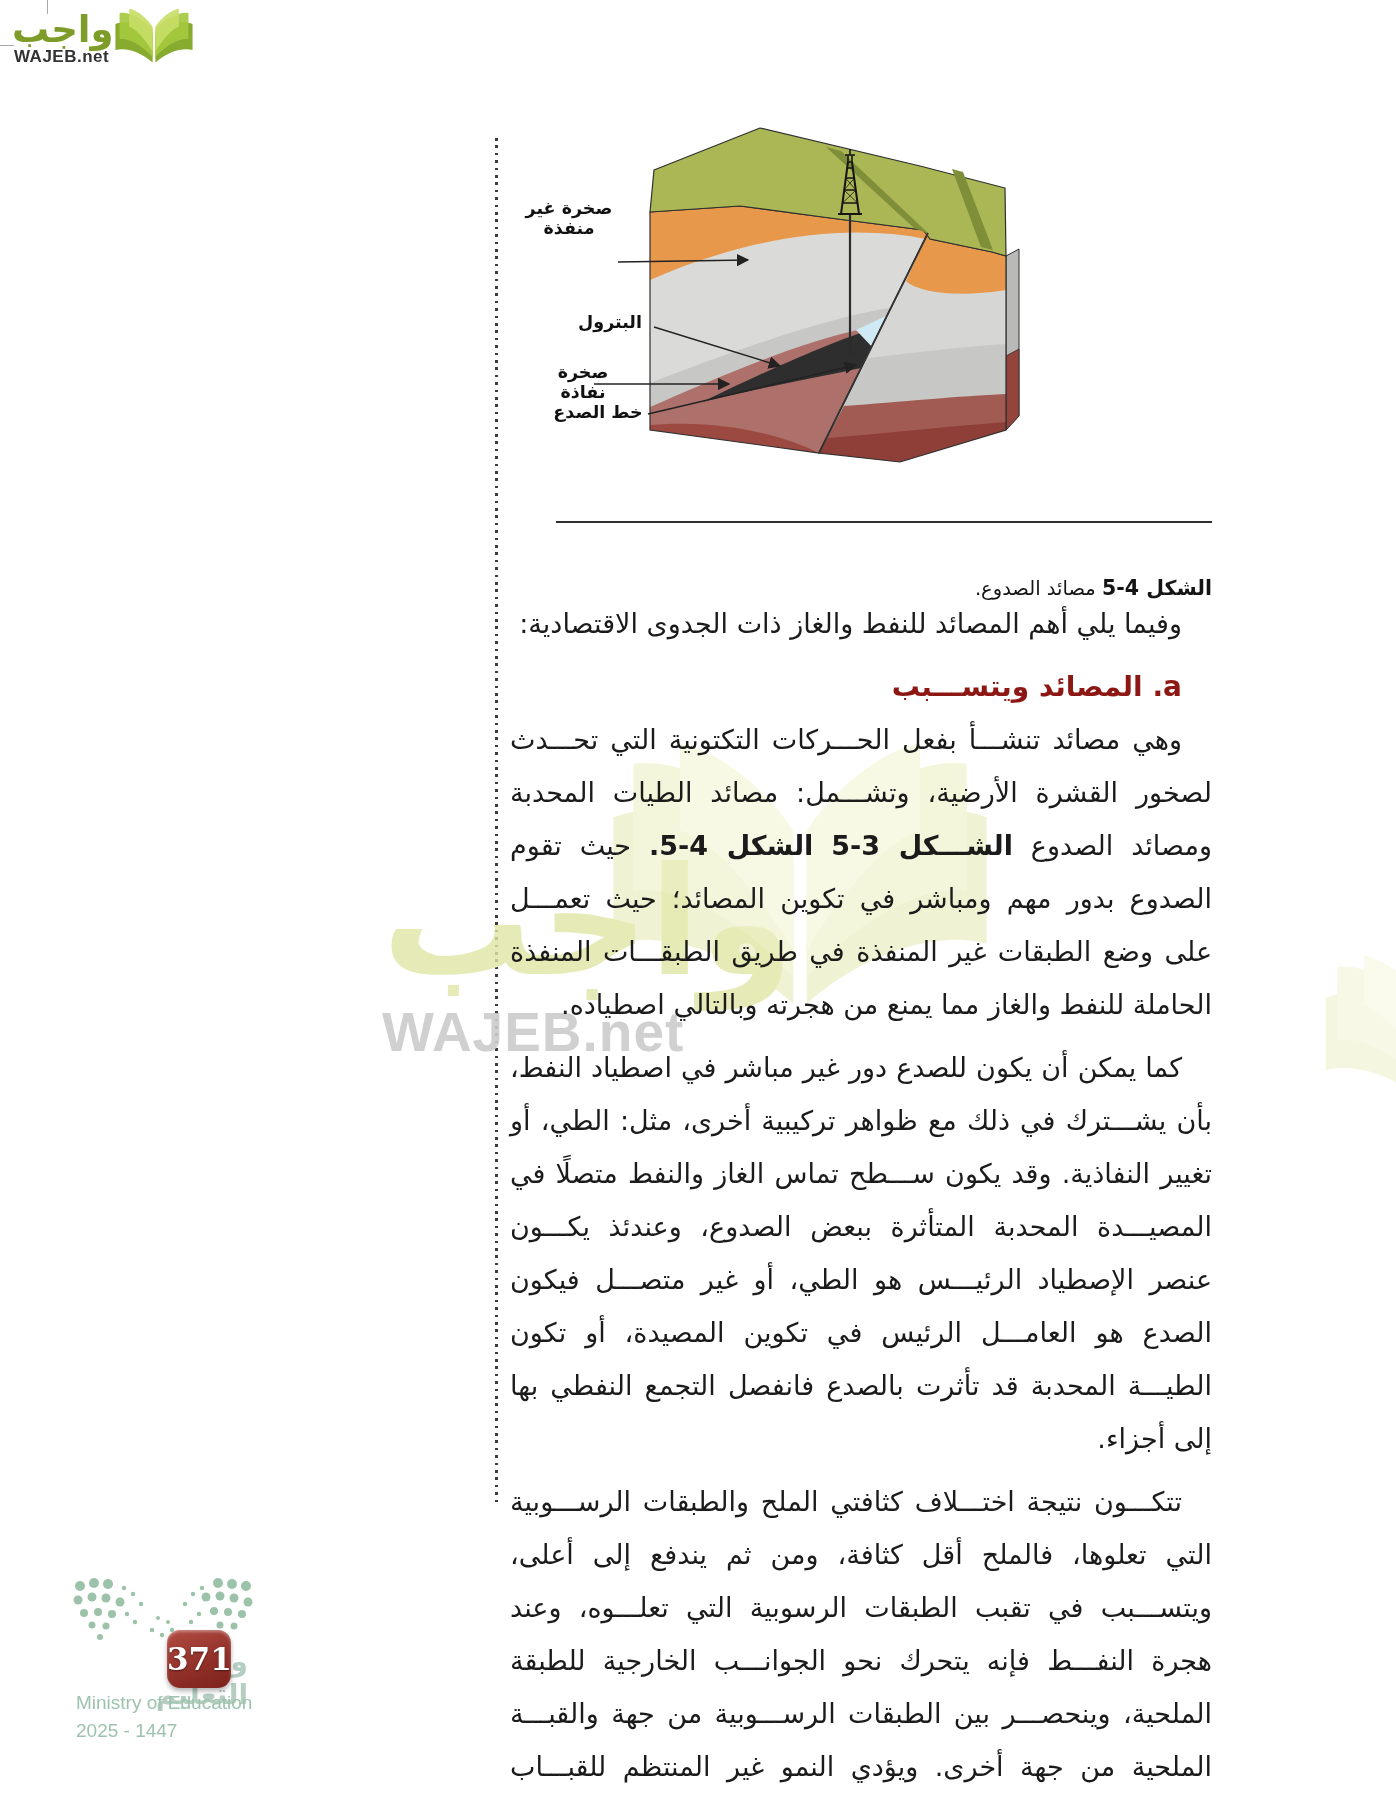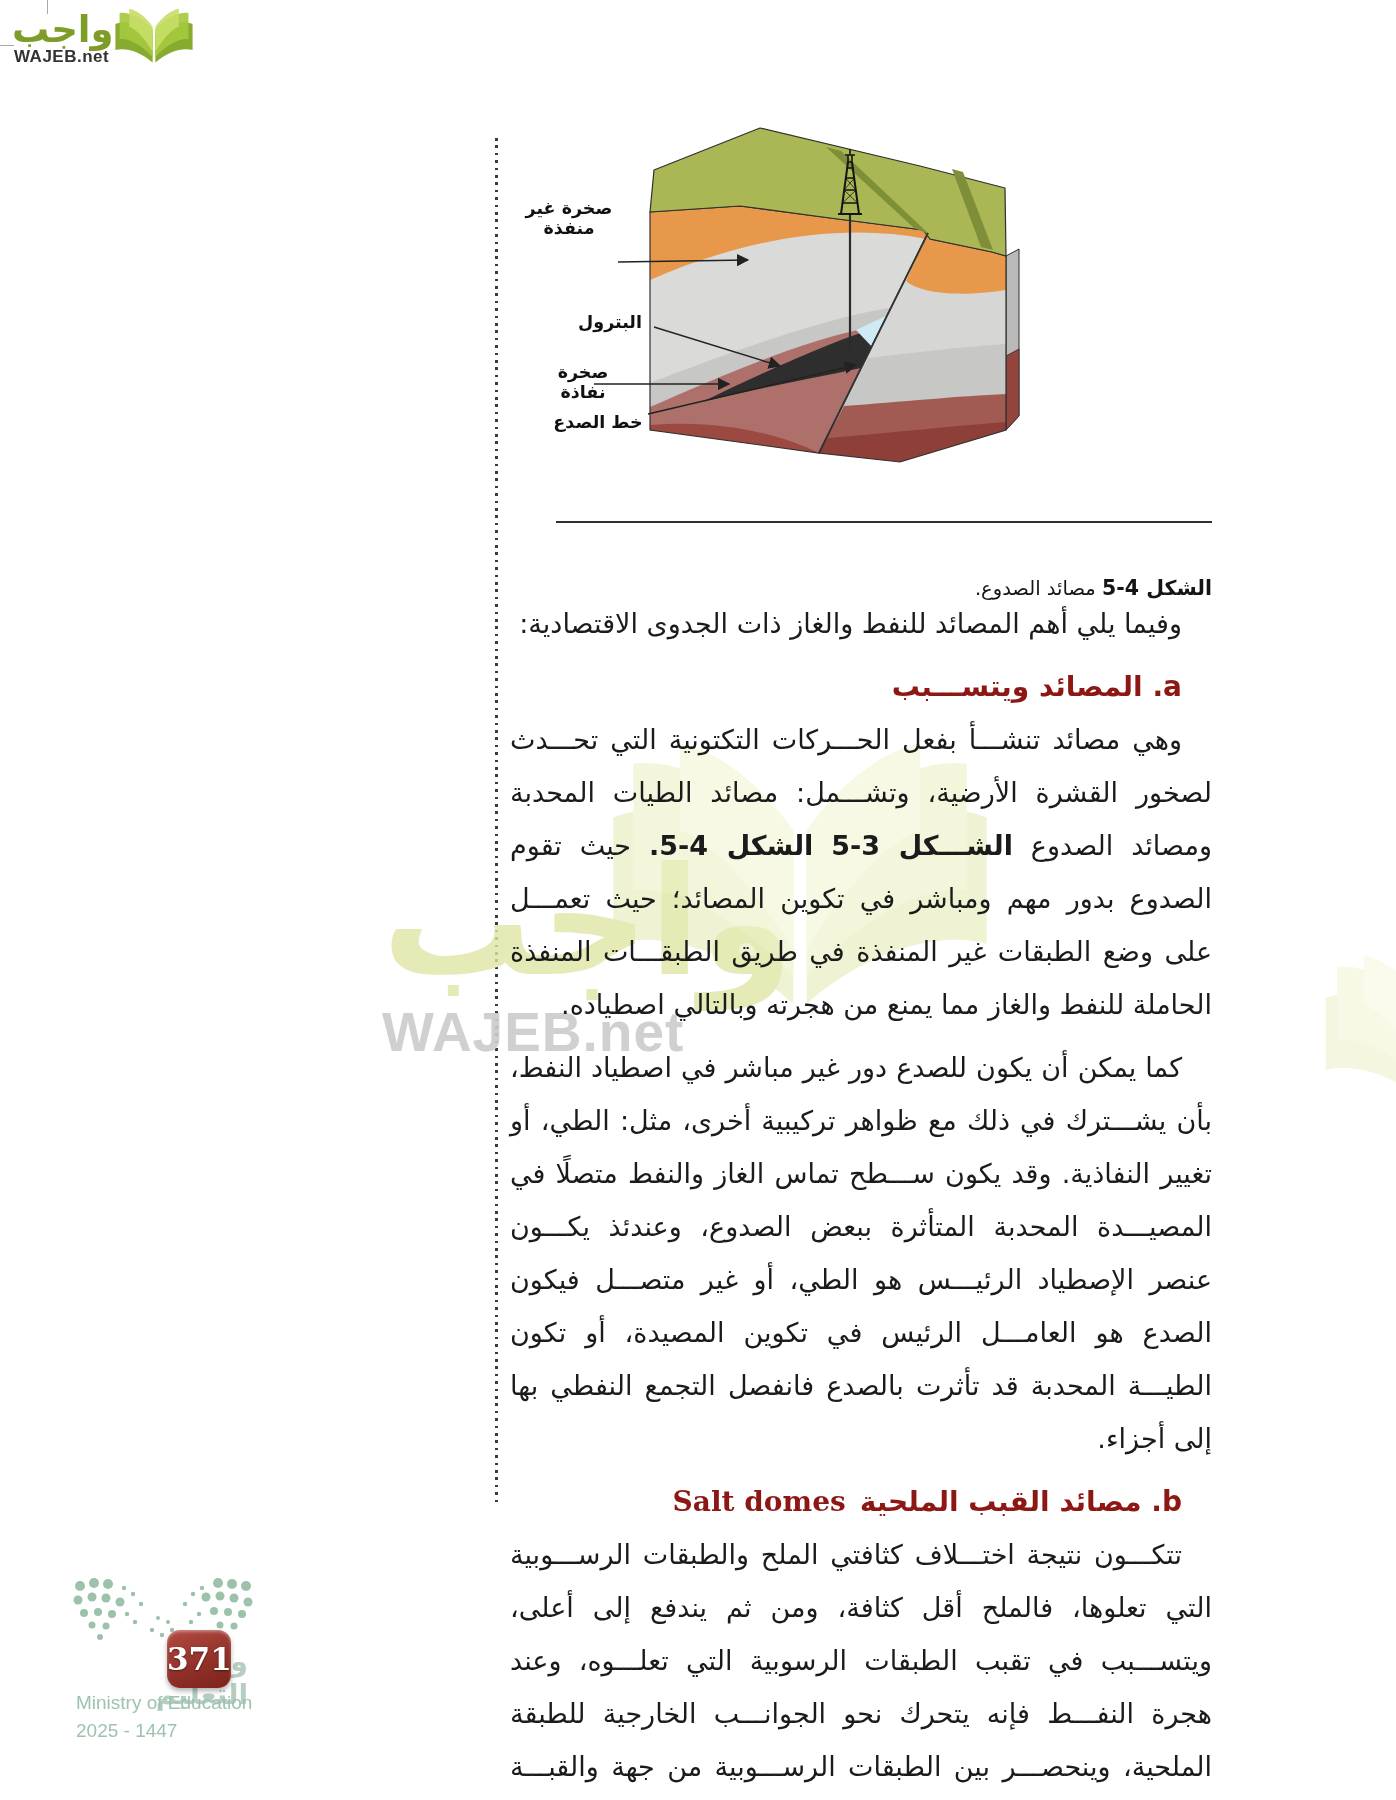--- a/index.html
+++ b/index.html
@@ -151,31 +151,30 @@
         <path d="M214,209 L340,248"></path>
         <path d="M154,266 L289,266"></path>
         <path d="M208,296 L416,247"></path>
       </g>
     </svg>
   </div>
 
   <div class="fig-label" style="left:498px;top:198px;width:142px;">صخرة غير منفذة</div>
   <div class="fig-label" style="left:560px;top:312px;width:100px;">البترول</div>
   <div class="fig-label" style="left:533px;top:362px;width:100px;">صخرة نفاذة</div>
-  <div class="fig-label" style="left:548px;top:412px;width:100px;">خط الصدع</div>
+  <div class="fig-label" style="left:548px;top:402px;width:100px;">خط الصدع</div>
 
   <div class="fig-rule"></div>
   <div class="caption"><b>الشكل 4-5</b><span> مصائد الصدوع.</span></div>
 
   <div class="bodytext">
     <p class="mb">وفيما يلي أهم المصائد للنفط والغاز ذات الجدوى الاقتصادية:</p>
     <p class="heading-red">a. المصائد ويتســـبب</p>
     <p class="mb"><span>وهي مصائد تنشـــأ بفعل الحـــركات التكتونية التي تحـــدث لصخور القشرة الأرضية، وتشـــمل: مصائد الطيات المحدبة ومصائد الصدوع </span><b>الشـــكل 3-5</b><span> </span><b>الشكل 4-5.</b><span> حيث تقوم الصدوع بدور مهم ومباشر في تكوين المصائد؛ حيث تعمـــل على وضع الطبقات غير المنفذة في طريق الطبقـــات المنفذة الحاملة للنفط والغاز مما يمنع من هجرته وبالتالي اصطياده.</span></p>
     <p class="mb">كما يمكن أن يكون للصدع دور غير مباشر في اصطياد النفط، بأن يشـــترك في ذلك مع ظواهر تركيبية أخرى، مثل: الطي، أو تغيير النفاذية. وقد يكون ســـطح تماس الغاز والنفط متصلًا في المصيـــدة المحدبة المتأثرة ببعض الصدوع، وعندئذ يكـــون عنصر الإصطياد الرئيـــس هو الطي، أو غير متصـــل فيكون الصدع هو العامـــل الرئيس في تكوين المصيدة، أو تكون الطيـــة المحدبة قد تأثرت بالصدع فانفصل التجمع النفطي بها إلى أجزاء.</p>
-    <p class="heading-red"><span>b. مصائد القبب الملحية</span><span class="latin-serif">Salt domes</span></p>
     <p>تتكـــون نتيجة اختـــلاف كثافتي الملح والطبقات الرســـوبية التي تعلوها، فالملح أقل كثافة، ومن ثم يندفع إلى أعلى، ويتســـبب في تقبب الطبقات الرسوبية التي تعلـــوه، وعند هجرة النفـــط فإنه يتحرك نحو الجوانـــب الخارجية للطبقة الملحية، وينحصـــر بين الطبقات الرســـوبية من جهة والقبـــة الملحية من جهة أخرى. ويؤدي النمو غير المنتظم للقبـــاب الملحية إلى تكوين مصـــائد متعددة متتالية ومتنوعة. وأهم أسباب تكوين مصـــائد القباب الملحية هي اندفاع غازات مصاحبة لنشـــاط بركاني، ينتج عنها ترســـيب الأملاح مـــن المحاليل المائية، ثم</p>
   </div>
 
   <svg class="moe-dots" viewBox="0 0 190 74" fill="#9cc2aa">
     <circle cx="10" cy="10" r="5"></circle>
       <circle cx="24" cy="7" r="5"></circle>
       <circle cx="38" cy="8" r="5"></circle>
     <circle cx="8" cy="24" r="4.5"></circle>
       <circle cx="22" cy="21" r="4.5"></circle>
       <circle cx="36" cy="22" r="4.5"></circle>

